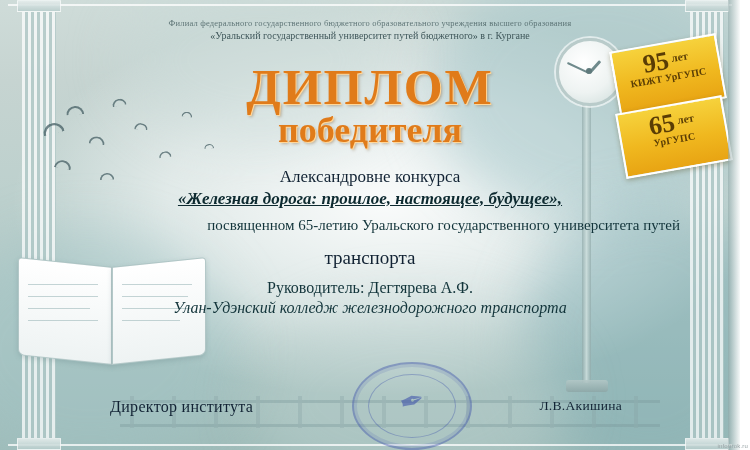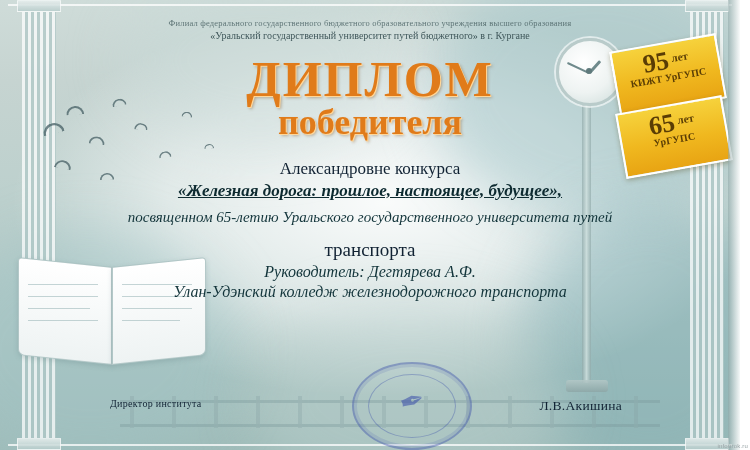--- a/index.html
+++ b/index.html
@@ -247,21 +247,21 @@
     opacity: 0.85;
   }
   .org-line-2 {
     font-size: 10px;
     color: #3f575a;
     margin-top: 2px;
     white-space: nowrap;
   }
 
   .title-main {
-    margin-top: 12px;
+    margin-top: 20px;
     font-family: "Liberation Serif", serif;
     font-weight: bold;
     font-size: 50px;
     line-height: 52px;
     letter-spacing: 2px;
     color: #e07b1a;
     text-shadow:
       1px 1px 0 #ffd79a,
       2px 2px 3px rgba(110,60,10,0.35);
   }
@@ -286,46 +286,45 @@
     margin-top: 2px;
     font-size: 17px;
     font-weight: bold;
     font-style: italic;
     color: #0d2a30;
     text-decoration: underline;
   }
   .dedication {
     margin-top: 6px;
     font-size: 15px;
-    font-style: italic;
     color: #12343a;
     line-height: 20px;
+    text-align: right;
   }
 
   .awarded-word {
     margin-top: 12px;
     font-size: 19px;
     color: #123;
   }
   .recipient {
     margin-top: 2px;
     font-family: "Liberation Serif", serif;
     font-weight: bold;
     font-size: 29px;
     line-height: 32px;
     color: #e8a020;
     text-shadow:
       1px 1px 0 #fff0cf,
       2px 2px 3px rgba(110,70,10,0.35);
   }
 
   .supervisor {
-    margin-top: 2px;
+    margin-top: 10px;
     font-size: 16px;
-    font-style: italic;
     color: #12343a;
   }
   .institution {
     margin-top: 2px;
     font-size: 16px;
     font-style: italic;
     color: #12343a;
   }
 
   
@@ -333,21 +332,21 @@
     position: absolute;
     left: 60px;
     top: 398px;
     width: 620px;
     height: 24px;
   }
   .sig-left {
     position: absolute;
     left: 50px;
     top: 0;
-    font-size: 10px;
+    font-size: 16px;
     color: #123;
     letter-spacing: 0.3px;
   }
   .sig-right {
     position: absolute;
     right: 58px;
     top: 0;
     font-size: 13.5px;
     color: #123;
     letter-spacing: 0.3px;

